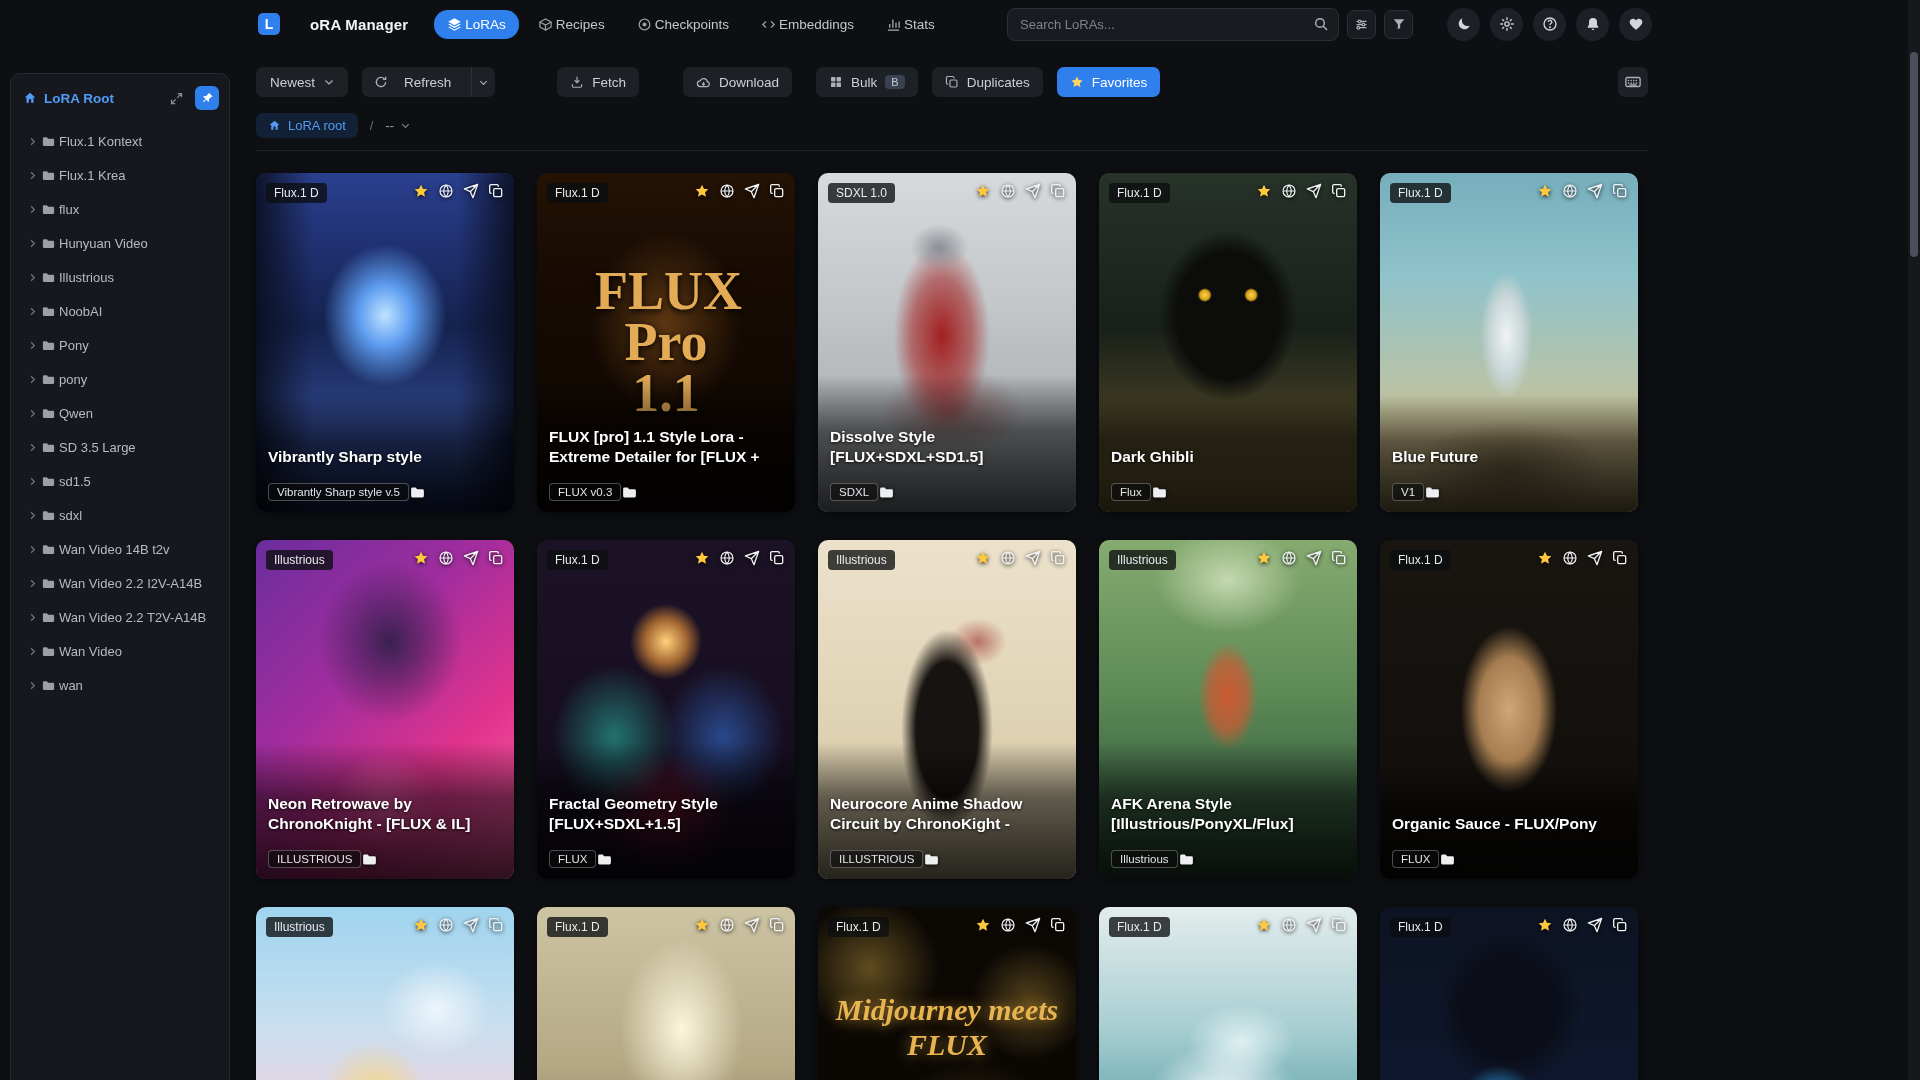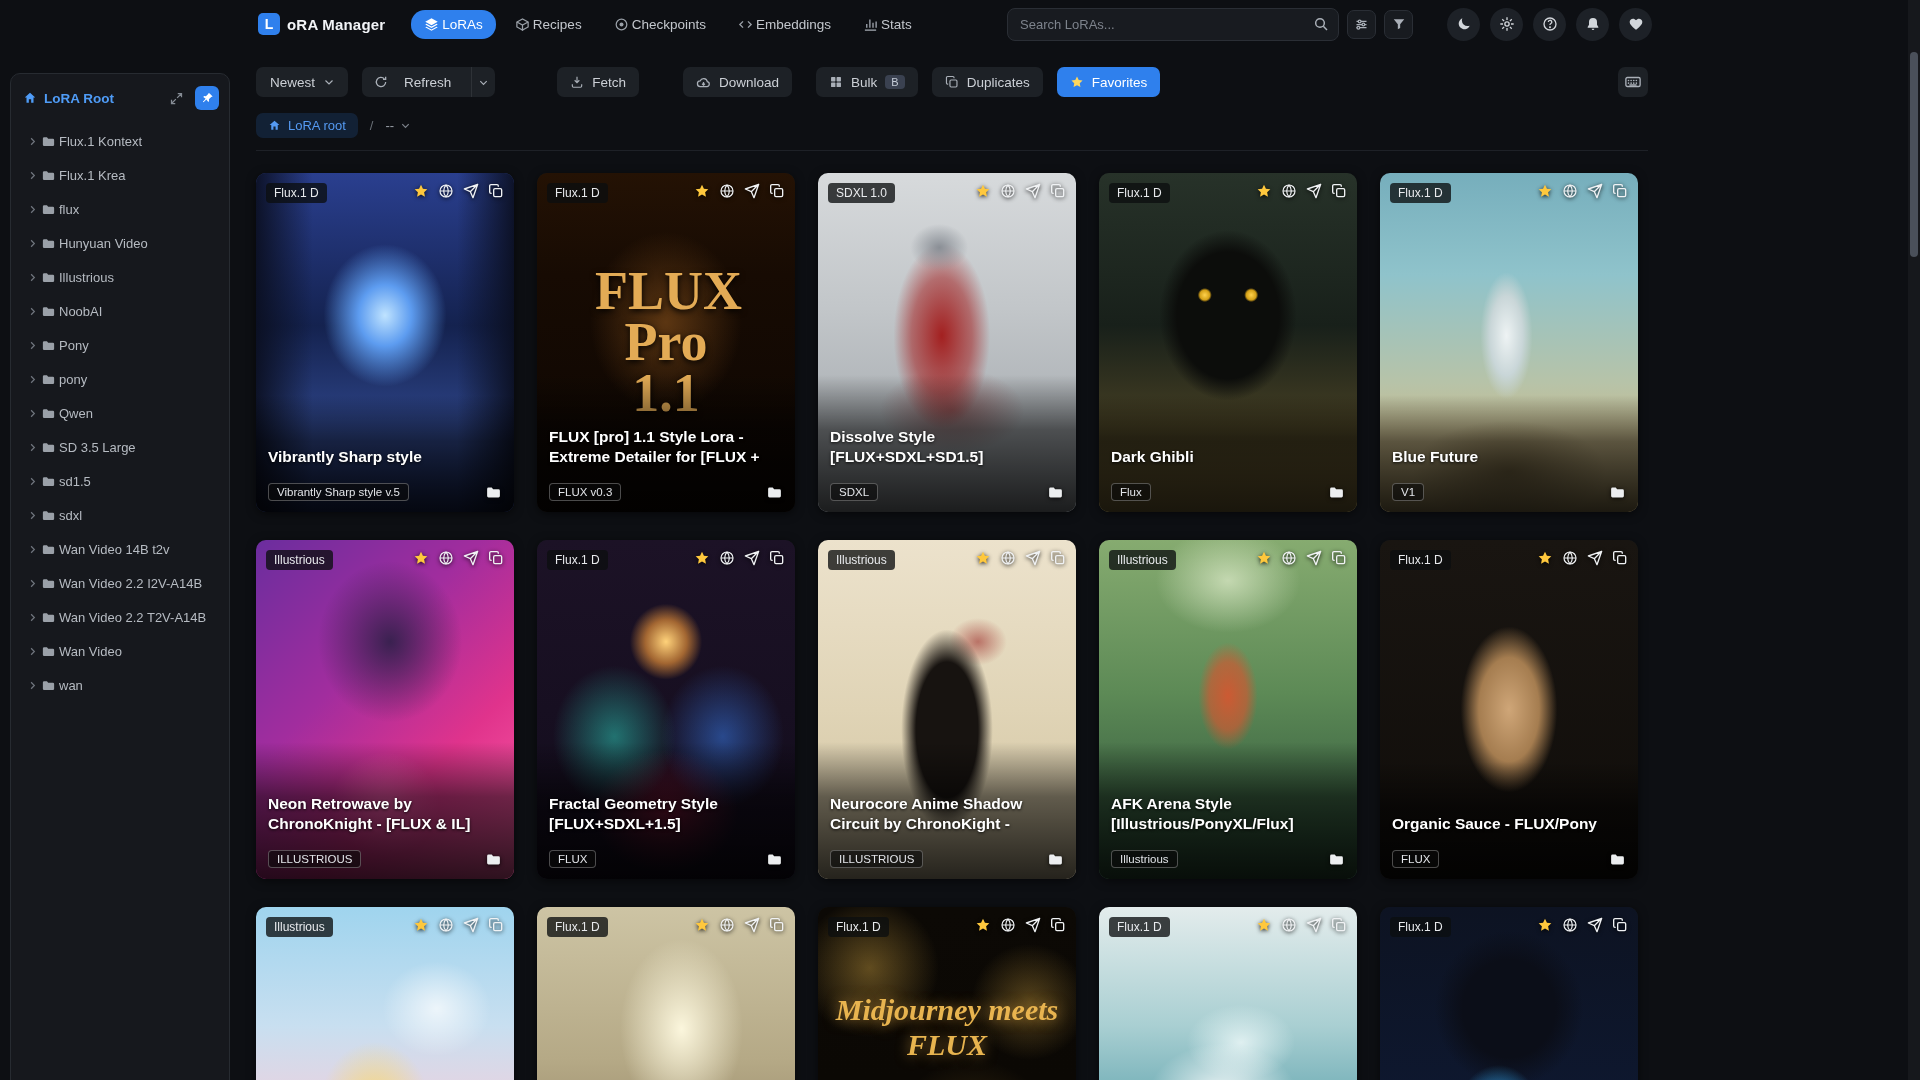--- a/index.html
+++ b/index.html
@@ -17,21 +17,21 @@
   .s11{width:11px;height:11px}.s12{width:12px;height:12px}.s13{width:13px;height:13px}
   .s14{width:14px;height:14px}.s15{width:15px;height:15px}.s16{width:16px;height:16px}
   .s17{width:17px;height:17px}.s18{width:18px;height:18px}
 
   
   .topnav { position: absolute; top: 0; left: 0; width: 1920px; height: 48px;
     display: flex; align-items: center; padding: 0 268px 0 258px; background: #0d0f13; z-index: 20; }
   .logo { display: flex; align-items: center; gap: 7px; cursor: pointer; }
   .logo-badge { width: 22px; height: 22px; background: #2f80ed; border-radius: 5px; color: #fff;
     font-weight: bold; font-size: 14px; display: flex; align-items: center; justify-content: center; }
-  .logo-text { font-weight: bold; font-size: 15px; color: #f2f4f7; letter-spacing: .2px; }
+  .logo-text { font-weight: bold; font-size: 15px; color: #f2f4f7; letter-spacing: .2px; margin-left: 23px; }
   .navlist { display: flex; align-items: center; gap: 6px; margin-left: 26px; }
   .navitem { display: flex; align-items: center; gap: 3px; padding: 7px 13px; border-radius: 14px;
     font-size: 13.5px; color: #c3c7cd; cursor: pointer; white-space: nowrap; }
   .navitem .i { color: #9aa0a8; }
   .navitem.active { background: #2f80ed; color: #fff; }
   .navitem.active .i { color: #fff; }
   .searchwrap { margin-left: auto; position: relative; width: 332px; height: 33px; }
   .searchwrap input { width: 100%; height: 100%; background: #181b20; border: 1px solid #2a2e35;
     border-radius: 8px; color: #d6d9de; font-size: 13px; padding: 0 34px 0 12px; outline: none;
     font-family: "Liberation Sans", sans-serif; }
@@ -98,21 +98,21 @@
     color: #e8eaed; font-size: 12px; padding: 3px 8px; border-radius: 4px; z-index: 3; }
   .card-icons { position: absolute; top: 10px; right: 10px; display: flex; align-items: center; gap: 9px; z-index: 3; }
   .card-icons .i { color: #f0f2f4; filter: drop-shadow(0 1px 2px rgba(0,0,0,.85)); cursor: pointer; }
   .card-icons .star { color: #ffc83d; }
   .card-bottom { position: absolute; left: 0; right: 0; bottom: 0; padding: 52px 12px 11px;
     background: linear-gradient(180deg, rgba(0,0,0,0) 0%, rgba(0,0,0,.55) 40%, rgba(0,0,0,.82) 100%);
     display: flex; flex-direction: column; gap: 16px; z-index: 2; }
   .card-title { font-weight: bold; font-size: 15.5px; line-height: 1.28; color: #fff;
     text-shadow: 0 1px 3px rgba(0,0,0,.85); }
   .card-title:empty { display: none; }
-  .card-row { display: flex; align-items: center; justify-content: space-between; }
+  .card-row { display: flex; align-items: center; justify-content: flex-start; }
   .tag { background: rgba(10,10,10,.6); border: 1px solid rgba(255,255,255,.28); border-radius: 4px;
     padding: 2px 8px; font-size: 11.5px; color: #e2e4e8; max-width: 200px; white-space: nowrap;
     overflow: hidden; text-overflow: ellipsis; }
   .tag:empty { display: none; }
   .openfold { color: #eceef0; filter: drop-shadow(0 1px 2px rgba(0,0,0,.8)); cursor: pointer; }
 
   
   .art-0 { background:
     radial-gradient(ellipse 34% 30% at 50% 42%, #bfe3ff 0%, #5d9cf0 30%, rgba(40,80,180,0) 70%),
     linear-gradient(90deg, rgba(10,14,30,.9) 0%, rgba(10,14,30,0) 22%, rgba(10,14,30,0) 78%, rgba(10,14,30,.9) 100%),

